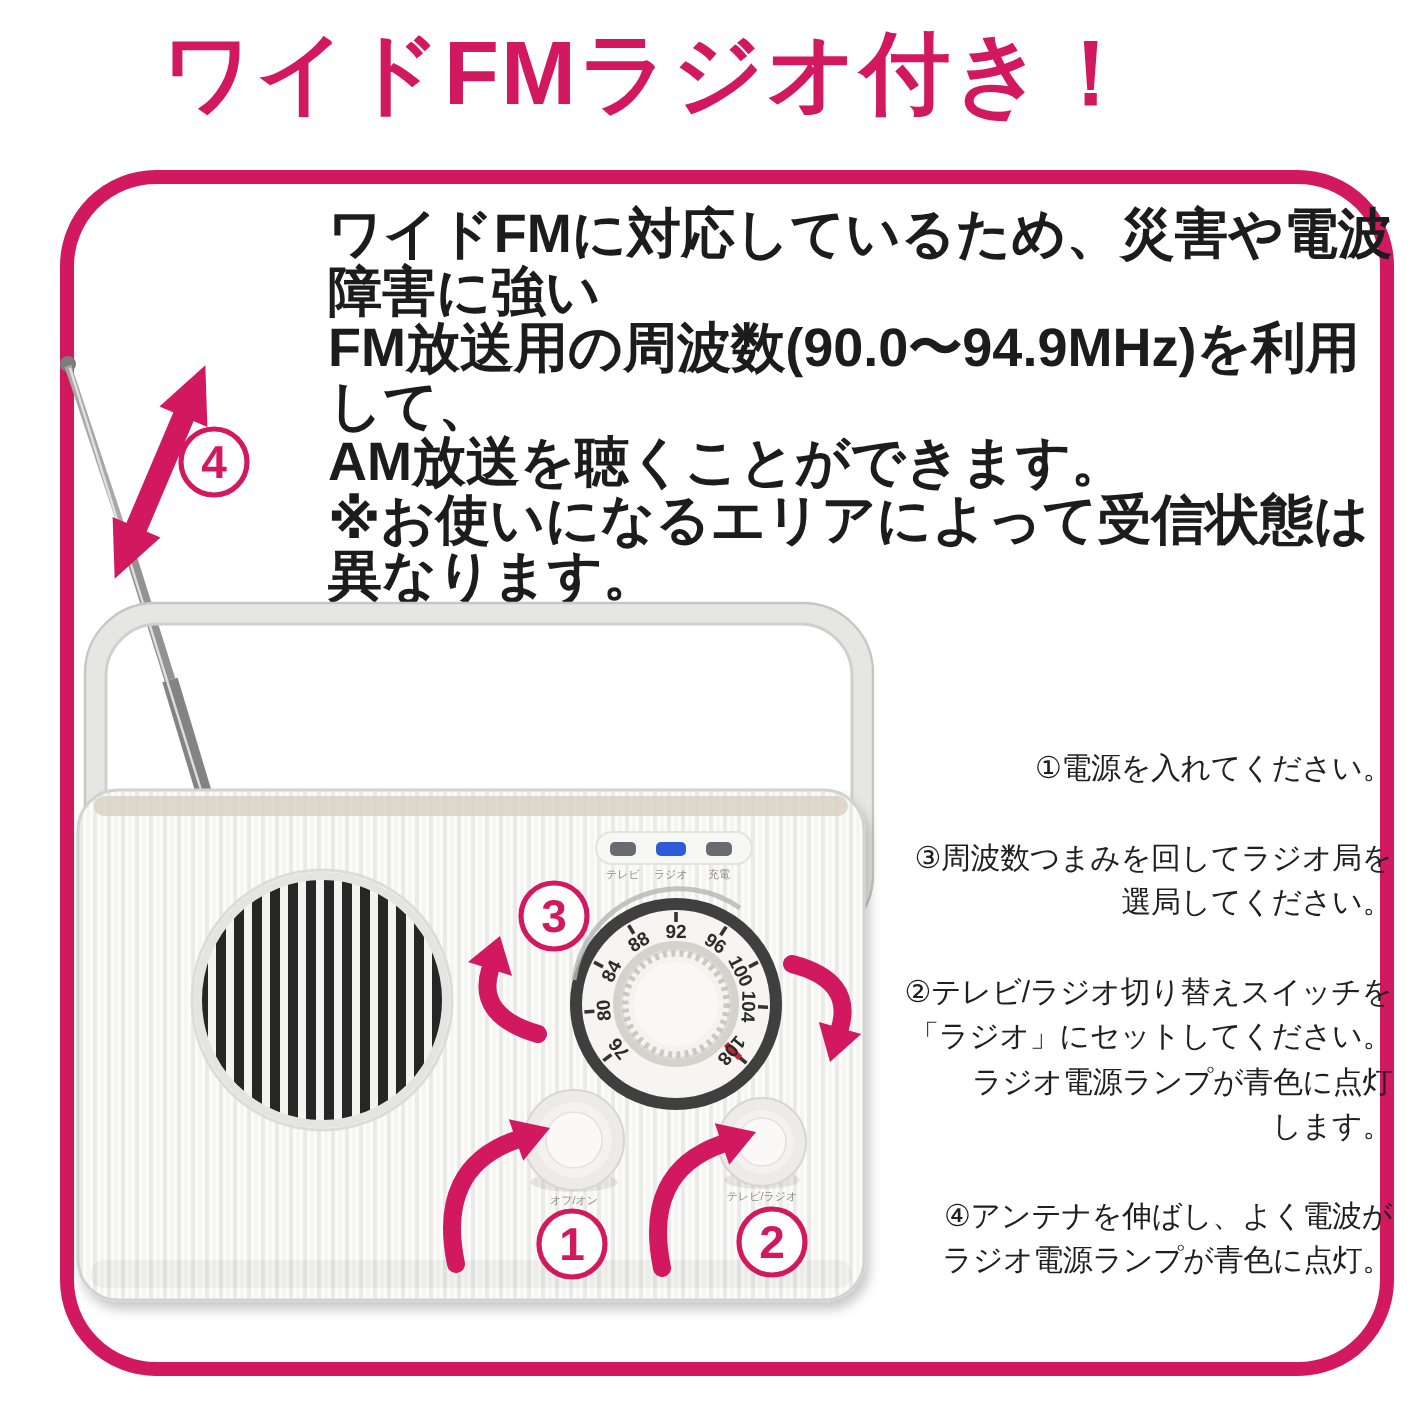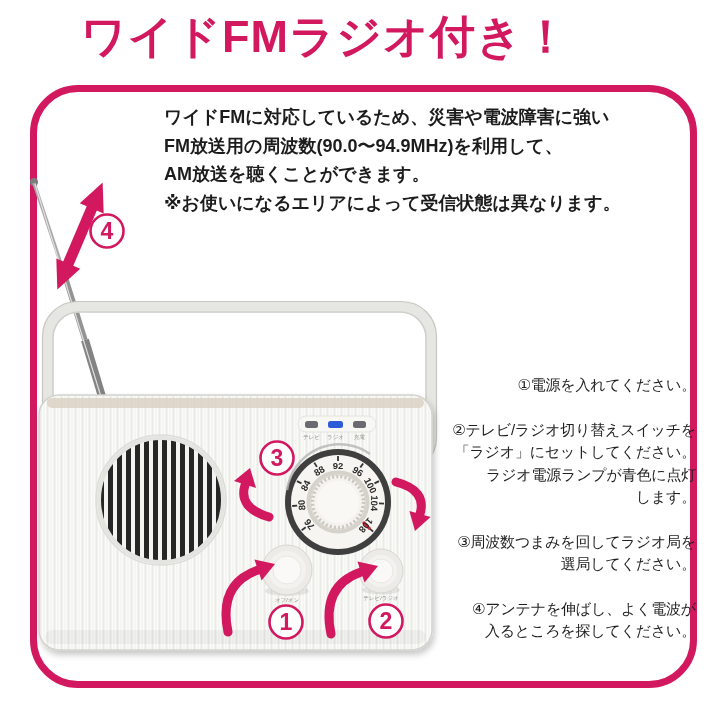--- a/index.html
+++ b/index.html
@@ -12,21 +12,21 @@
     position:absolute;top:6px;left:0;width:650px;text-align:center;
     font-size:45px;font-weight:bold;color:var(--accent);letter-spacing:1px;
     line-height:62px;white-space:nowrap;
   }
   .frame{
     position:absolute;left:30px;top:85px;width:653px;height:589px;
     border:7px solid var(--accent);border-radius:48px;background:transparent;
   }
   .desc{
     position:absolute;left:164px;top:103px;width:535px;
-    font-size:18px;font-weight:bold;color:var(--ink);
+    font-size:27px;font-weight:bold;color:var(--ink);
     line-height:28.5px;white-space:pre-line;letter-spacing:0px;
   }
   .steps{
     position:absolute;left:434px;top:374px;width:262px;
   }
   .step{
     font-size:15px;color:#1f1f1f;line-height:22.5px;white-space:pre-line;
     margin:0 0 22px 0;padding-left:17px;text-indent:-17px;letter-spacing:-0.2px;text-align:right;
   }
   svg.radio{position:absolute;left:25px;top:170px;}
@@ -45,28 +45,28 @@
 
 <div class="frame"></div>
 
 <div class="desc">ワイドFMに対応しているため、災害や電波障害に強い
 FM放送用の周波数(90.0〜94.9MHz)を利用して、
 AM放送を聴くことができます。
 ※お使いになるエリアによって受信状態は異なります。</div>
 
 <div class="steps">
   <div class="step">①電源を入れてください。</div>
+  <div class="step">③周波数つまみを回してラジオ局を
+選局してください。</div>
   <div class="step">②テレビ/ラジオ切り替えスイッチを
 「ラジオ」にセットしてください。
 ラジオ電源ランプが青色に点灯
 します。</div>
-  <div class="step">③周波数つまみを回してラジオ局を
-選局してください。</div>
   <div class="step">④アンテナを伸ばし、よく電波が
-入るところを探してください。</div>
+ラジオ電源ランプが青色に点灯。</div>
 </div>
 
 <svg class="radio" width="415" height="500" viewBox="0 0 415 500">
   <defs>
     <pattern id="ribs" width="7" height="8" patternUnits="userSpaceOnUse">
       <rect width="7" height="8" fill="#fbfbf9"></rect>
       <line x1="1.5" y1="0" x2="1.5" y2="8" stroke="#eaeae6" stroke-width="2"></line>
       <line x1="5" y1="0" x2="5" y2="8" stroke="#f4f4f0" stroke-width="1.5"></line>
     </pattern>
     <pattern id="slits" width="9" height="9" patternUnits="userSpaceOnUse">

